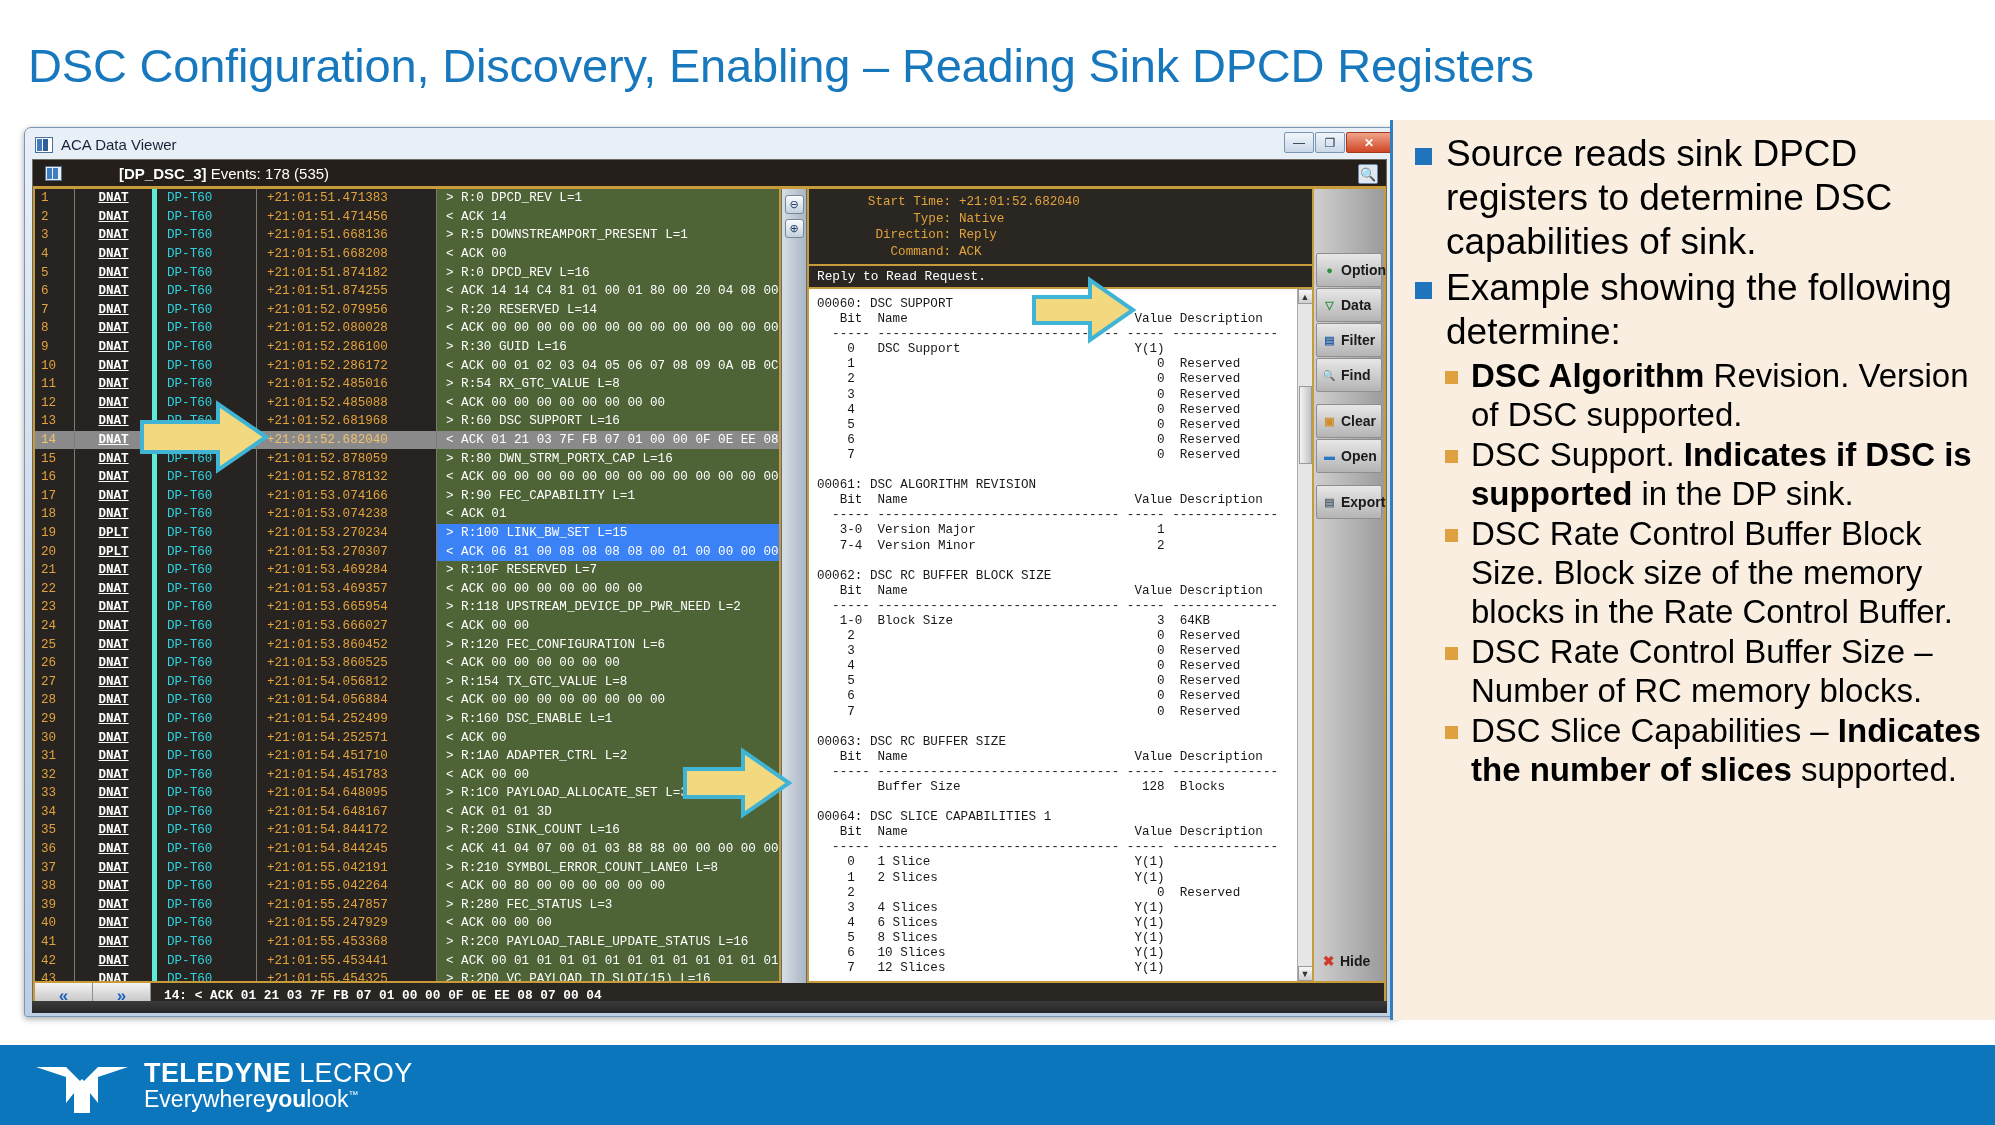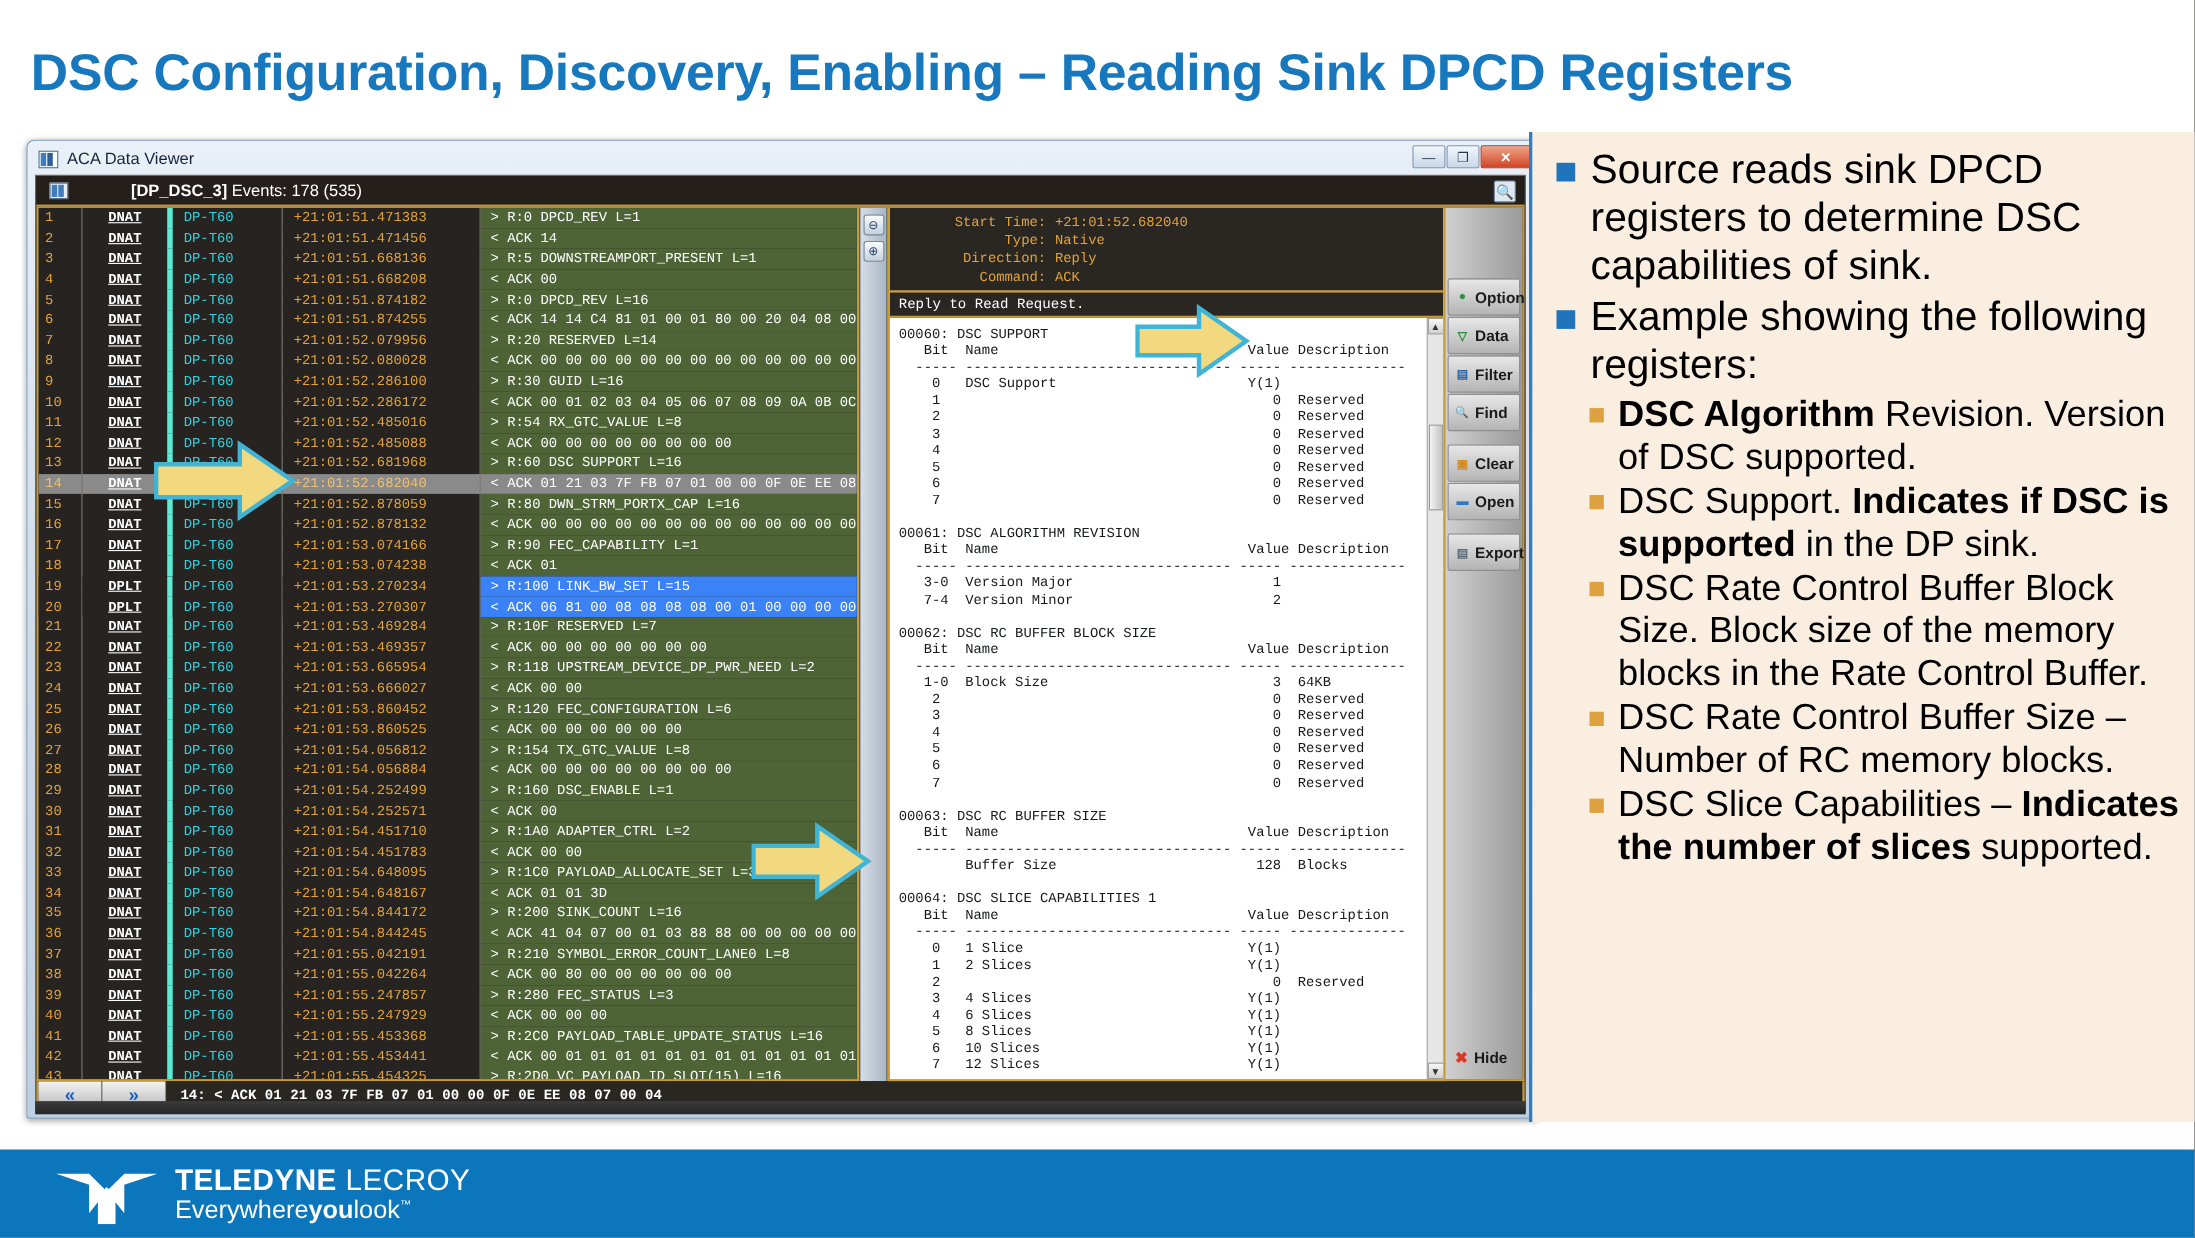--- a/index.html
+++ b/index.html
@@ -10,21 +10,21 @@
     overflow: hidden;
     position: relative;
   }
 
   
   .slide-title {
     position: absolute;
     left: 28px; top: 38px;
     width: 1940px;
     font-size: 47px;
-    font-weight: 700;
+    font-weight: 400;
     color: #1878be;
     letter-spacing: -0.2px;
     white-space: nowrap;
   }
 
   
   .content-panel {
     position: absolute;
     left: 1390px; top: 120px;
     width: 605px; height: 900px;
@@ -387,21 +387,21 @@
 
   
   .footer {
     position: absolute;
     left: 0; bottom: 0;
     width: 1995px; height: 80px;
     background: #0b76bc;
   }
   .logo-wrap {
     position: absolute;
-    left: 51px; top: 12px;
+    left: 36px; top: 12px;
     display: flex; align-items: center; gap: 16px;
   }
   .logo-mark { width: 92px; height: 56px; }
   .logo-txt { color: #ffffff; line-height: 1.05; }
   .logo-txt .l1 { font-size: 27px; letter-spacing: 0.4px; }
   .logo-txt .l1 b { font-weight: bold; }
   .logo-txt .l2 { font-size: 23px; }
   .logo-txt .l2 b { font-weight: bold; }
   .logo-txt .tm { font-size: 10px; vertical-align: super; }
 </style>
@@ -887,21 +887,21 @@
 </svg>
 
 <div class="content-panel">
   <div id="bullets">
       <div class="bullet-l1">
         <span class="mark"></span>
         <span class="txt">Source reads sink DPCD registers to determine DSC capabilities of sink.</span>
       </div>
       <div class="bullet-l1">
         <span class="mark"></span>
-        <span class="txt">Example showing the following registers:</span>
+        <span class="txt">Example showing the following determine:</span>
       </div>
       <div class="bullet-l2">
         <span class="mark"></span>
         <span class="txt"><b>DSC Algorithm</b> Revision. Version of DSC supported.</span>
       </div>
       <div class="bullet-l2">
         <span class="mark"></span>
         <span class="txt">DSC Support. <b>Indicates if DSC is supported</b> in the DP sink.</span>
       </div>
       <div class="bullet-l2">

